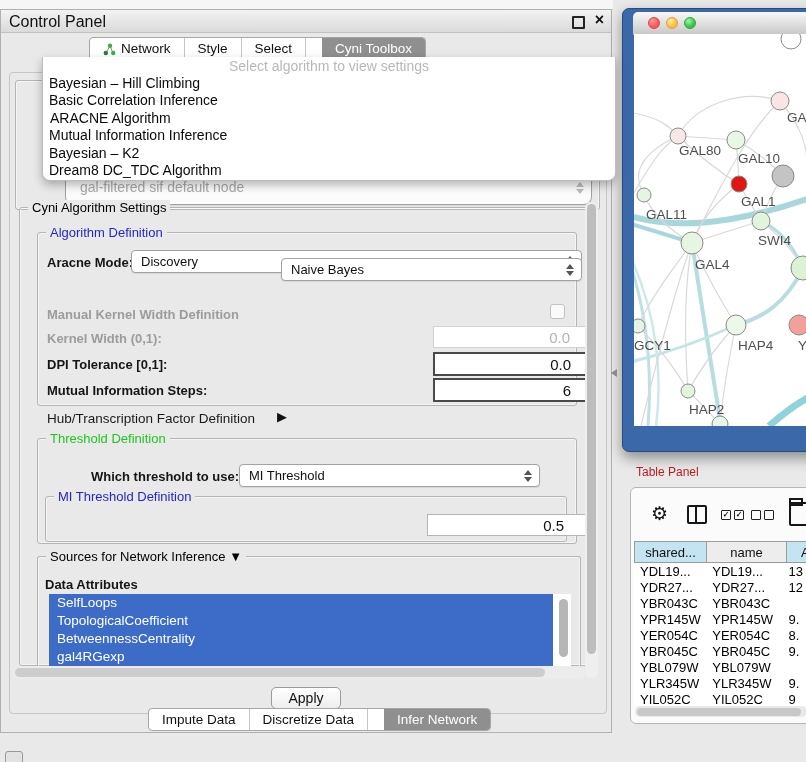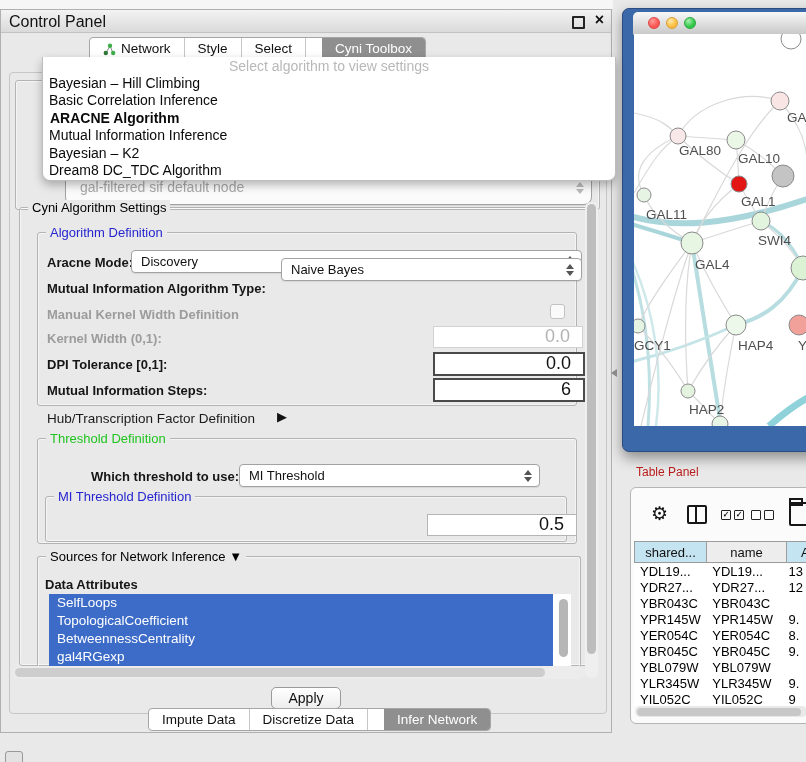--- a/index.html
+++ b/index.html
@@ -19,22 +19,22 @@
   .dim{color:#9c9c9c !important;}
   .combo{position:absolute;background:#fff;border:1px solid #a2a2a2;border-radius:4px;
         font-size:13px;color:#111;display:flex;align-items:center;padding-left:9px;
         box-shadow:0 1px 1px rgba(0,0,0,.08);}
   .stepper{position:absolute;right:7px;top:50%;transform:translateY(-50%);
         display:flex;flex-direction:column;gap:2px;}
   .tri-up{width:0;height:0;border-left:4px solid transparent;border-right:4px solid transparent;
         border-bottom:5px solid #555;}
   .tri-down{width:0;height:0;border-left:4px solid transparent;border-right:4px solid transparent;
         border-top:5px solid #555;}
-  .tfield{position:absolute;background:#fff;border:1px solid #b5b5b5;font-size:18px;color:#111;
-        display:flex;align-items:flex-end;justify-content:flex-end;padding-right:12px;}
+  .tfield{position:absolute;background:#fff;border:1px solid #b5b5b5;font-size:15px;color:#111;
+        display:flex;align-items:center;justify-content:flex-end;padding-right:24px;}
   .tfield.focus{border:2px solid #4a4a4a;}
   .tfield.disab{color:#b3b3b3;border-color:#d2d2d2;}
 
   
   #top-strip{left:0;top:0;width:613px;height:9px;background:#f6f6f6;border-bottom:1px solid #e0e0e0;}
   #control-panel{left:0;top:9px;width:612px;height:724px;background:#e9e9e9;
         border:1px solid #b0b0b0;box-sizing:border-box;}
   #cp-titlebar{position:absolute;left:0;top:0;width:100%;height:22px;
         background:linear-gradient(#f3f3f3,#dadada);border-bottom:1px solid #c2c2c2;}
   #cp-title{position:absolute;left:8px;top:3px;font-size:16px;color:#111;}
@@ -51,21 +51,21 @@
 
   #tab-content{left:8px;top:62px;width:596px;height:640px;border:1px solid #c6c6c6;
         border-radius:4px;background:#e9e9e9;}
 
   
   #algo-dropdown{left:18px;top:57px;width:572px;height:123px;background:#fff;
         border:1px solid #bdbdbd;border-top:none;border-radius:0 0 8px 8px;z-index:60;
         box-shadow:0 4px 10px rgba(0,0,0,.28);overflow:hidden;margin-left:24px;}
   #dd-placeholder{height:17px;text-align:center;color:#b8b8b8;font-size:14px;padding-top:1px;}
   .dd-item{height:17.4px;padding-left:6px;font-size:14px;color:#0a0a0a;white-space:nowrap;}
-  .dd-item.bold{font-weight:bold;padding-left:7px;}
+  .dd-item.bold{font-weight:normal;padding-left:7px;}
 
   
   #hidden-group{left:14px;top:70px;width:583px;height:128px;}
   #network-combo{left:64px;top:160px;width:516px;height:33px;border-radius:8px;background:#fbfbfb;}
   #network-combo .val{position:absolute;left:14px;top:8px;font-size:14px;color:#a8a8a8;}
 
   
   #vscroll{left:584px;top:192px;width:13px;height:476px;background:#efefef;border-radius:6px;}
   #vscroll .thumb{position:absolute;left:2px;top:2px;width:9px;height:450px;background:#bdbdbd;border-radius:5px;}
   #hscroll{left:12px;top:656px;width:572px;height:13px;background:#ececec;border-radius:6px;}
@@ -180,21 +180,20 @@
       <span class="legend blue">Algorithm Definition</span>
     </div>
     <span class="abs blabel" style="left:46px;top:245px;">Aracne Mode:</span>
     <div class="combo" style="left:130px;top:240px;width:440px;height:21px;">
       <span>Discovery</span>
       <span class="stepper">
           <span class="tri-up"></span>
           <span class="tri-down"></span>
         </span>
     </div>
-    <span class="abs blabel" style="left:46px;top:271px;">Mutual Information Algorithm Type:</span>
     <div class="combo" style="left:280px;top:248px;width:290px;height:21px;">
       <span>Naive Bayes</span>
       <span class="stepper">
           <span class="tri-up"></span>
           <span class="tri-down"></span>
         </span>
     </div>
 
     <span class="abs blabel dim" style="left:46px;top:297px;">Manual Kernel Width Definition</span>
     <div class="abs" style="left:549px;top:294px;width:13px;height:13px;border:1px solid #c2c2c2;border-radius:3px;background:#fafafa;"></div>

